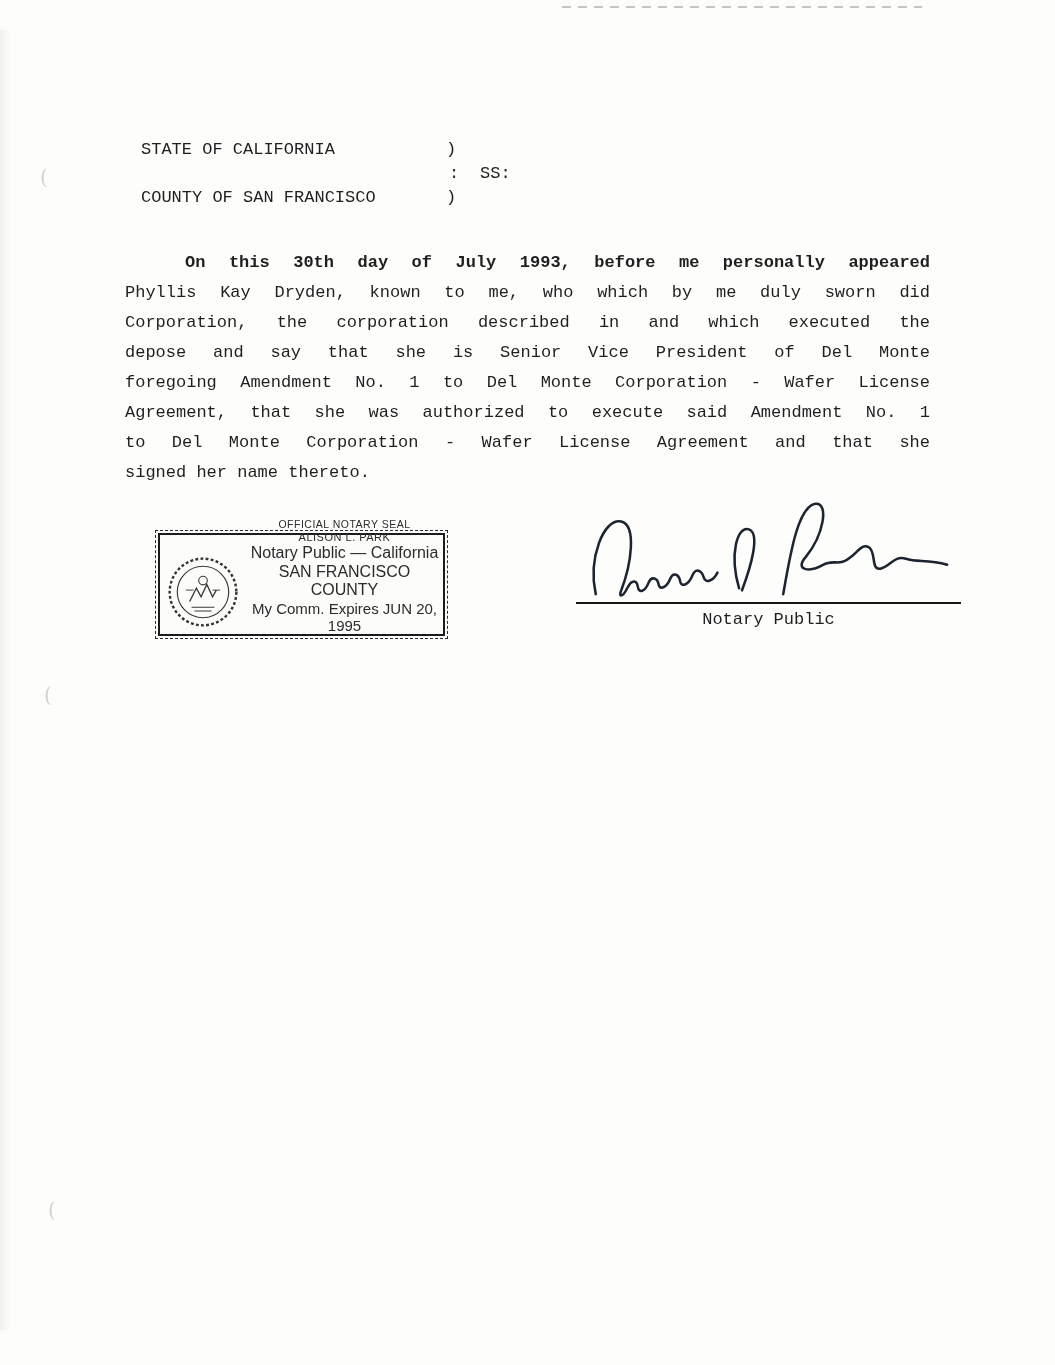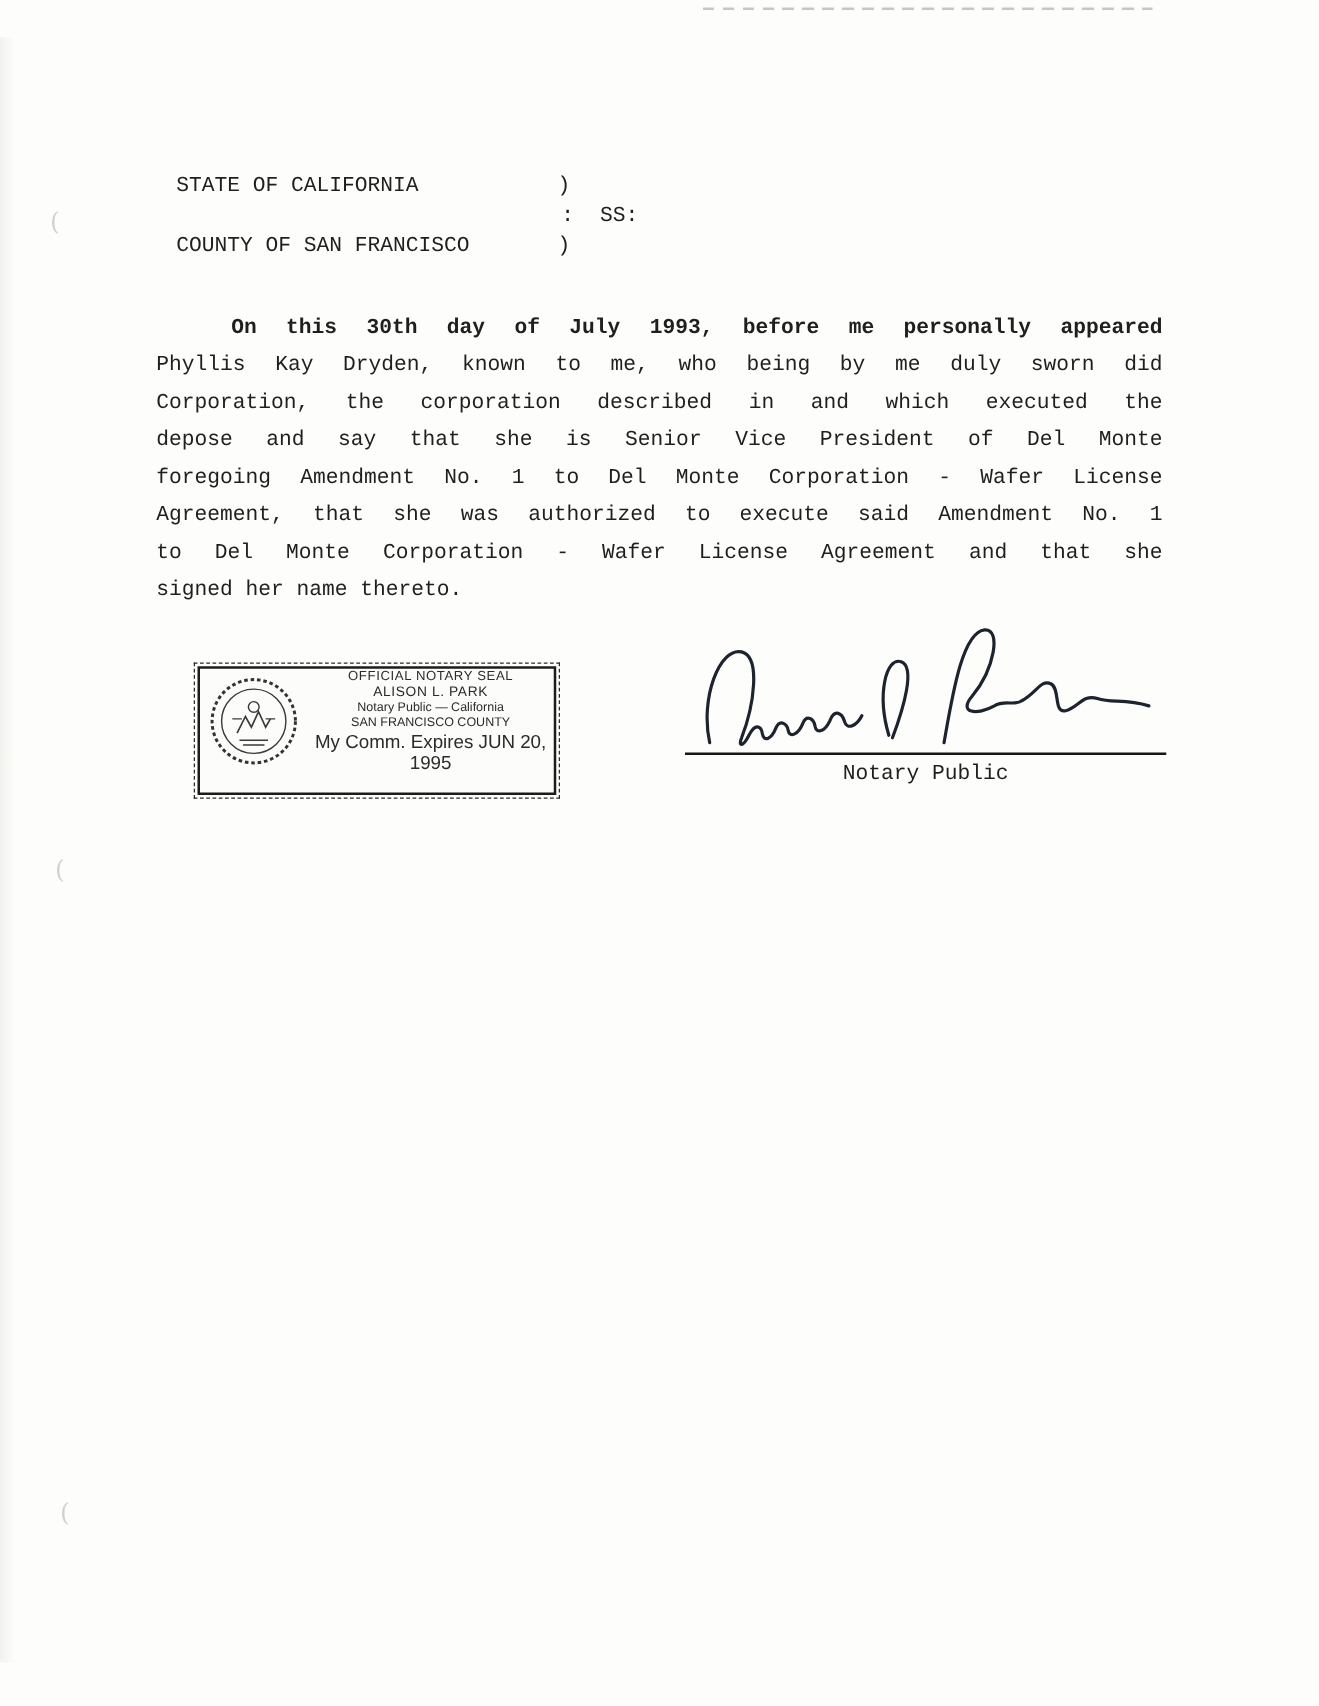--- a/index.html
+++ b/index.html
@@ -45,36 +45,36 @@
   }
   .body-text .first{padding-left:60px;font-weight:bold;}
   .body-text .last{text-align:right;text-align-last:left;}
 
   
   .stamp{
     position:absolute;left:158px;top:533px;width:287px;height:103px;
     border:2px solid #1c1c1c;
     outline:1px dashed #2a2a2a;outline-offset:2px;
     background:#fcfcfa;
-    display:flex;align-items:flex-start;
+    display:flex;align-items:flex-end;
     box-sizing:border-box;
   }
   .stamp .emblem{flex:0 0 86px;display:flex;justify-content:center;}
   .stamp .stamp-text{
     flex:1;text-align:center;
     font-family:"Liberation Sans","DejaVu Sans",sans-serif;
     color:#2b2b2b;
   }
   .stamp .stamp-text .t1{font-size:10.5px;letter-spacing:.5px;margin-bottom:1px;}
   .stamp .stamp-text .t2{font-size:11px;letter-spacing:.5px;margin-bottom:1px;}
-  .stamp .stamp-text .t3,.stamp .stamp-text .t4{font-size:10px;margin-bottom:1px;}
+  .stamp .stamp-text .t3,.stamp .stamp-text .t4{font-size:16px;margin-bottom:1px;}
   .stamp .stamp-text .t5{font-size:15px;}
 
   
-  .sig-block{position:absolute;left:548px;top:496px;width:385px;}
+  .sig-block{position:absolute;left:576px;top:496px;width:385px;}
   .sig-block svg{display:block;}
   .sig-line{border-top:2px solid #161616;width:100%;margin-top:0;}
   .sig-label{
     margin-top:6px;text-align:center;font-size:17px;color:#1f1f1f;
   }
 </style>
 </head>
 <body>
 
 <div class="page">
@@ -95,21 +95,21 @@
       <span class="ss">SS:</span>
     </div>
     <div class="row r3">
       <span>COUNTY OF SAN FRANCISCO</span>
       <span class="paren">)</span>
     </div>
   </div>
 
   <div class="body-text">
     <div class="jline first">On this 30th day of July 1993, before me personally appeared</div>
-    <div class="jline">Phyllis Kay Dryden, known to me, who being by me duly sworn did</div>
+    <div class="jline">Phyllis Kay Dryden, known to me, who which by me duly sworn did</div>
     <div class="jline">Corporation, the corporation described in and which executed the</div>
     <div class="jline">depose and say that she is Senior Vice President of Del Monte</div>
     <div class="jline">foregoing Amendment No. 1 to Del Monte Corporation - Wafer License</div>
     <div class="jline">Agreement, that she was authorized to execute said Amendment No. 1</div>
     <div class="jline">to Del Monte Corporation - Wafer License Agreement and that she</div>
     <div class="jline last">signed her name thereto.</div>
   </div>
 
   <div class="stamp">
     <div class="emblem">

